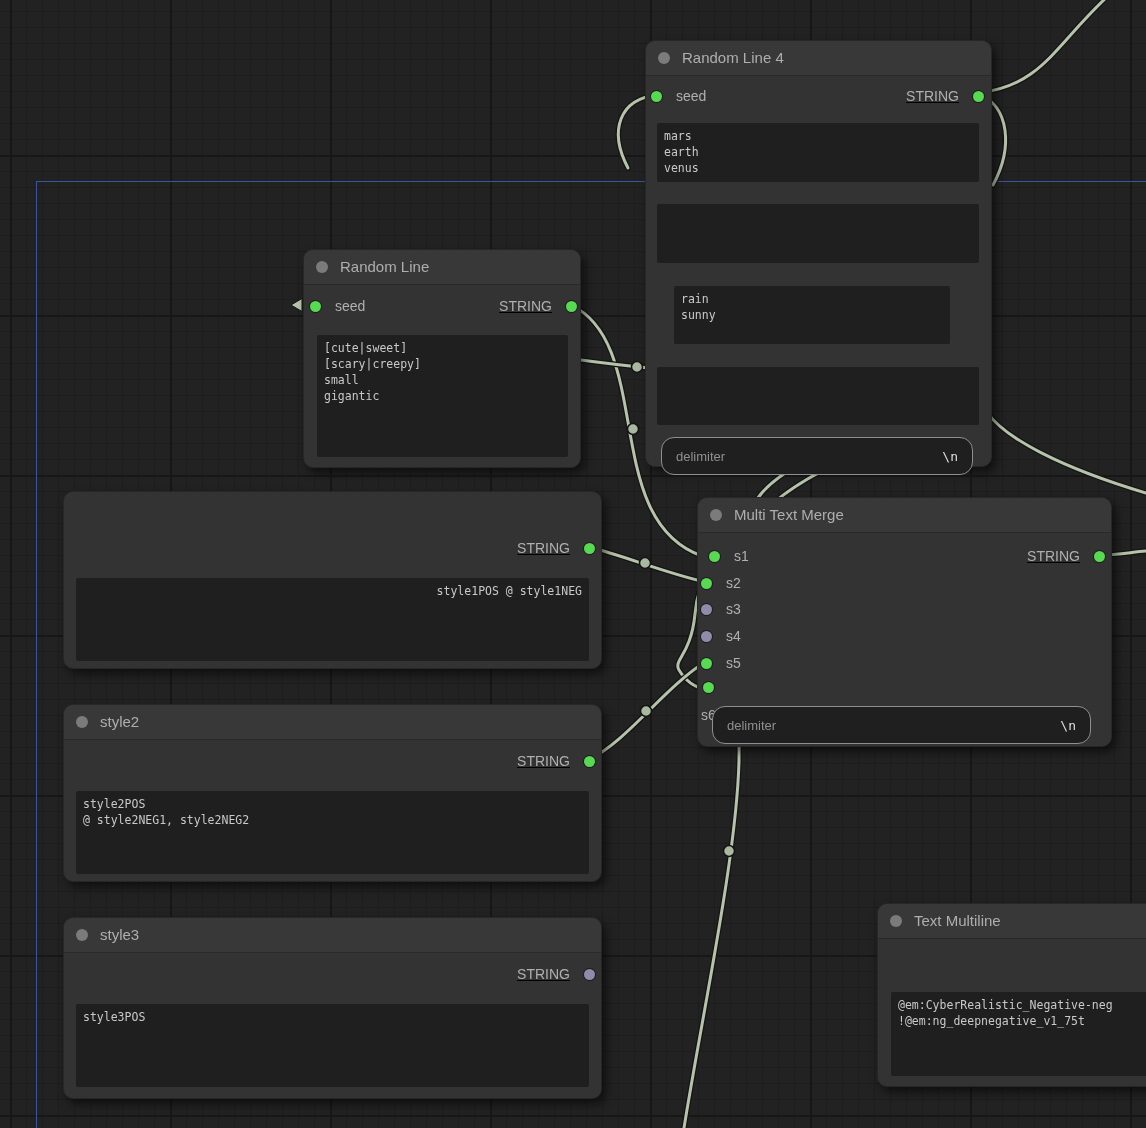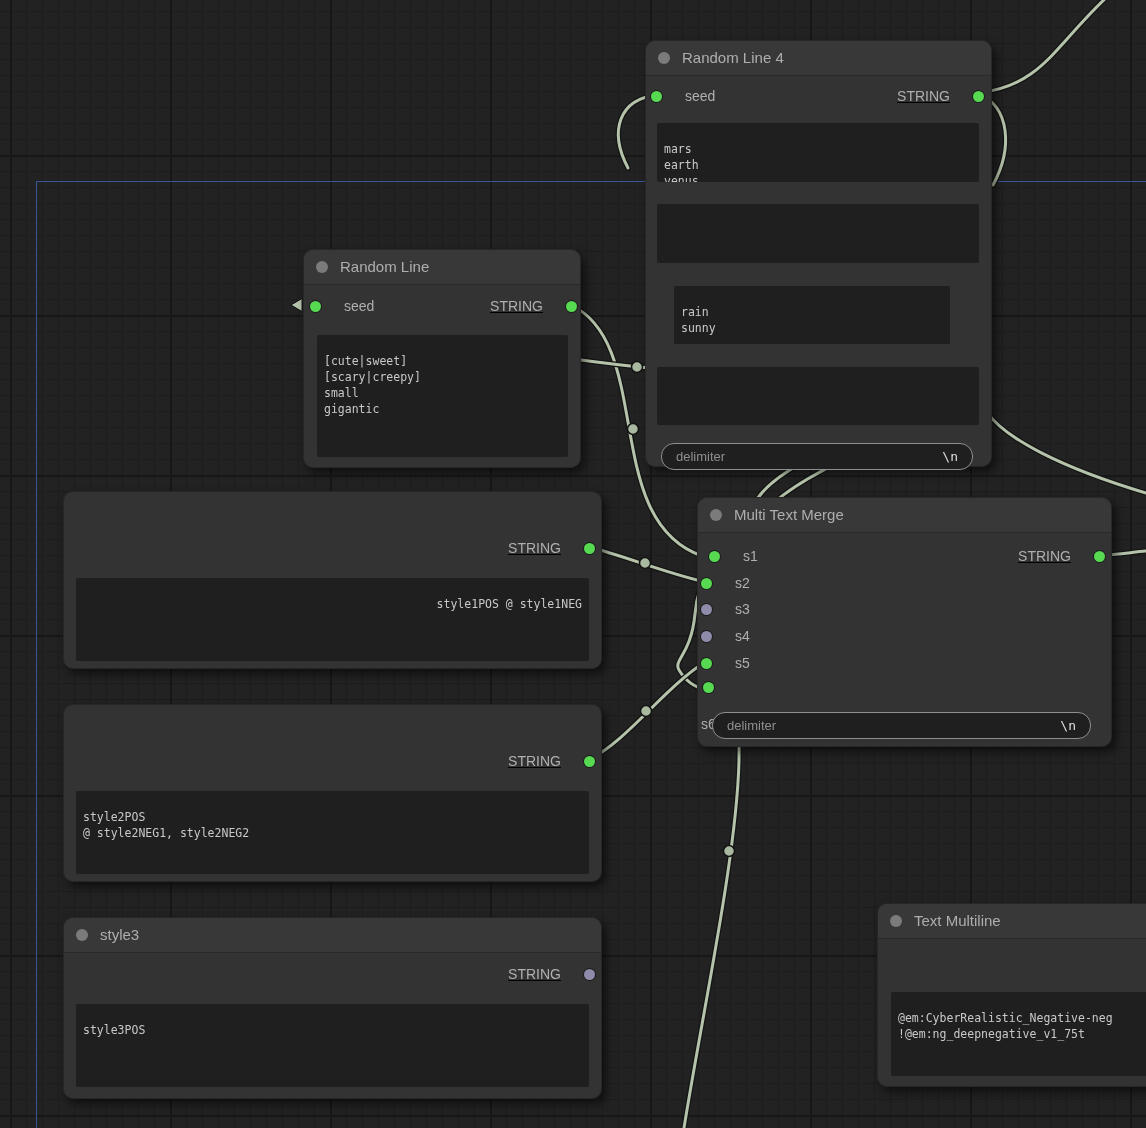--- a/index.html
+++ b/index.html
@@ -20,31 +20,31 @@
   .wire{fill:none;stroke:#b5c3aa;stroke-width:3;stroke-linecap:round;}
   .linkdot{fill:#a9b9a0;stroke:#141414;stroke-width:1.5;}
   .group-box{position:absolute;left:36px;top:181px;width:1115px;height:952px;
     border:1px solid #3a559b;z-index:0;}
   .node{position:absolute;background:#333333;border:1px solid #272727;border-radius:10px;
     box-shadow:4px 5px 10px rgba(0,0,0,.55);z-index:2;}
   .ntitle{position:absolute;left:0;top:0;right:0;height:34px;background:#383838;
     border-radius:9px 9px 0 0;border-bottom:1px solid #292929;}
   .ntitle .ttext{position:absolute;left:36px;top:8px;font-size:15px;color:#aeaeae;white-space:nowrap;}
   .tdot{position:absolute;left:12px;top:11px;width:12px;height:12px;border-radius:50%;background:#7b7b7b;}
-  .slot{position:absolute;display:flex;align-items:center;gap:23px;height:14px;}
+  .slot{position:absolute;display:flex;align-items:center;gap:14px;height:14px;}
   .sdot{width:11px;height:11px;border-radius:50%;box-shadow:0 0 0 1px rgba(10,10,10,.55);flex:0 0 auto;}
   .sdot.green{background:#57d952;}
   .sdot.muted{background:#8f8cab;}
   .slabel{font-size:14px;color:#b0b0b0;white-space:nowrap;}
   .slot.out{flex-direction:row-reverse;text-decoration:underline;}
   .ta{position:absolute;background:#1f1f1f;border-radius:2px;overflow:hidden;
     font-family:"DejaVu Sans Mono",monospace;font-size:11.5px;line-height:16px;color:#c9c9c9;
-    padding:18px 7px;white-space:pre;box-sizing:border-box;}
-  .pill{position:absolute;height:27px;background:#1f1f1f;border:1px solid #8f8f8f;border-radius:13px;
-    box-sizing:border-box;display:flex;align-items:center;justify-content:space-between;padding:0 14px;margin-top:6px;}
+    padding:5px 7px;white-space:pre;box-sizing:border-box;}
+  .pill{position:absolute;height:38px;background:#1f1f1f;border:1px solid #8f8f8f;border-radius:13px;
+    box-sizing:border-box;display:flex;align-items:center;justify-content:space-between;padding:0 14px;}
   .plabel{font-size:13px;color:#8f8f8f;}
   .pvalue{font-size:13px;color:#dedede;font-family:"DejaVu Sans Mono",monospace;}
 </style>
 </head>
 <body>
 
 <div class="group-box"></div>
 
 <svg id="wires" width="1146" height="1128" viewBox="0 0 1146 1128">
   <g>
@@ -126,20 +126,24 @@
 
 <div class="node" style="left:63px;top:491px;width:537px;height:176px;">
   <div class="slot out" style="right:6px;top:49px;">
     <span class="sdot green"></span>
     <span class="slabel">STRING</span>
   </div>
   <div class="ta" style="left:12px;top:86px;width:513px;height:83px;text-align:right;">style1POS @ style1NEG</div>
 </div>
 
 <div class="node" style="left:63px;top:704px;width:537px;height:176px;">
+  <div class="ntitle">
+    <span class="tdot"></span>
+    <span class="ttext">style2</span>
+  </div>
   <div class="slot out" style="right:6px;top:49px;">
     <span class="sdot green"></span>
     <span class="slabel">STRING</span>
   </div>
   <div class="ta" style="left:12px;top:86px;width:513px;height:83px;">style2POS
 @ style2NEG1, style2NEG2</div>
 </div>
 
 <div class="node" style="left:63px;top:917px;width:537px;height:180px;">
   <div class="ntitle">

